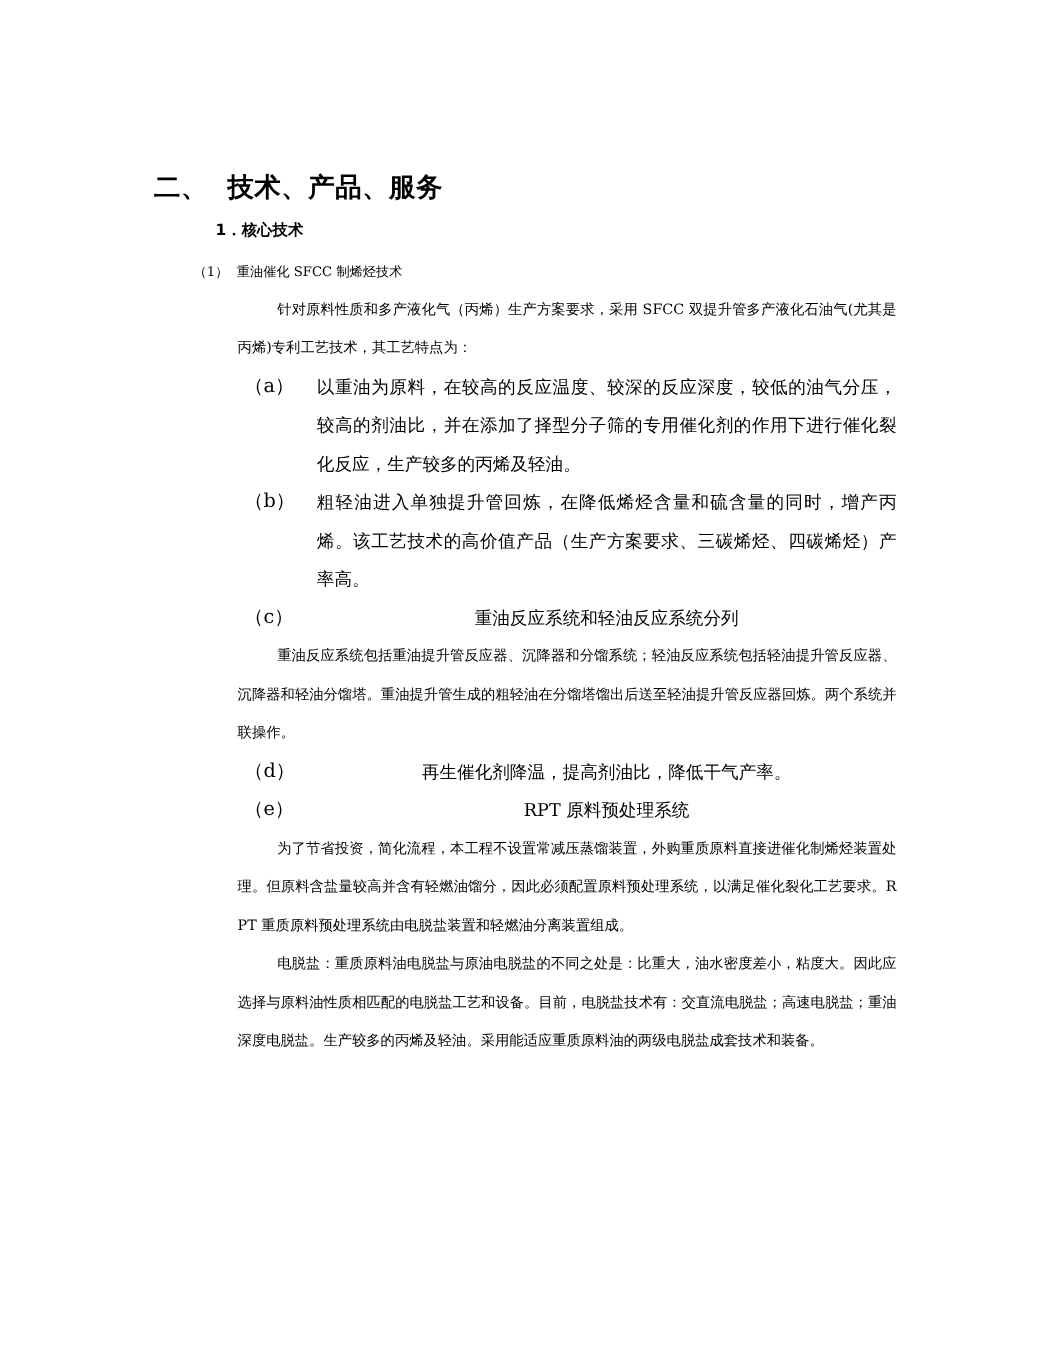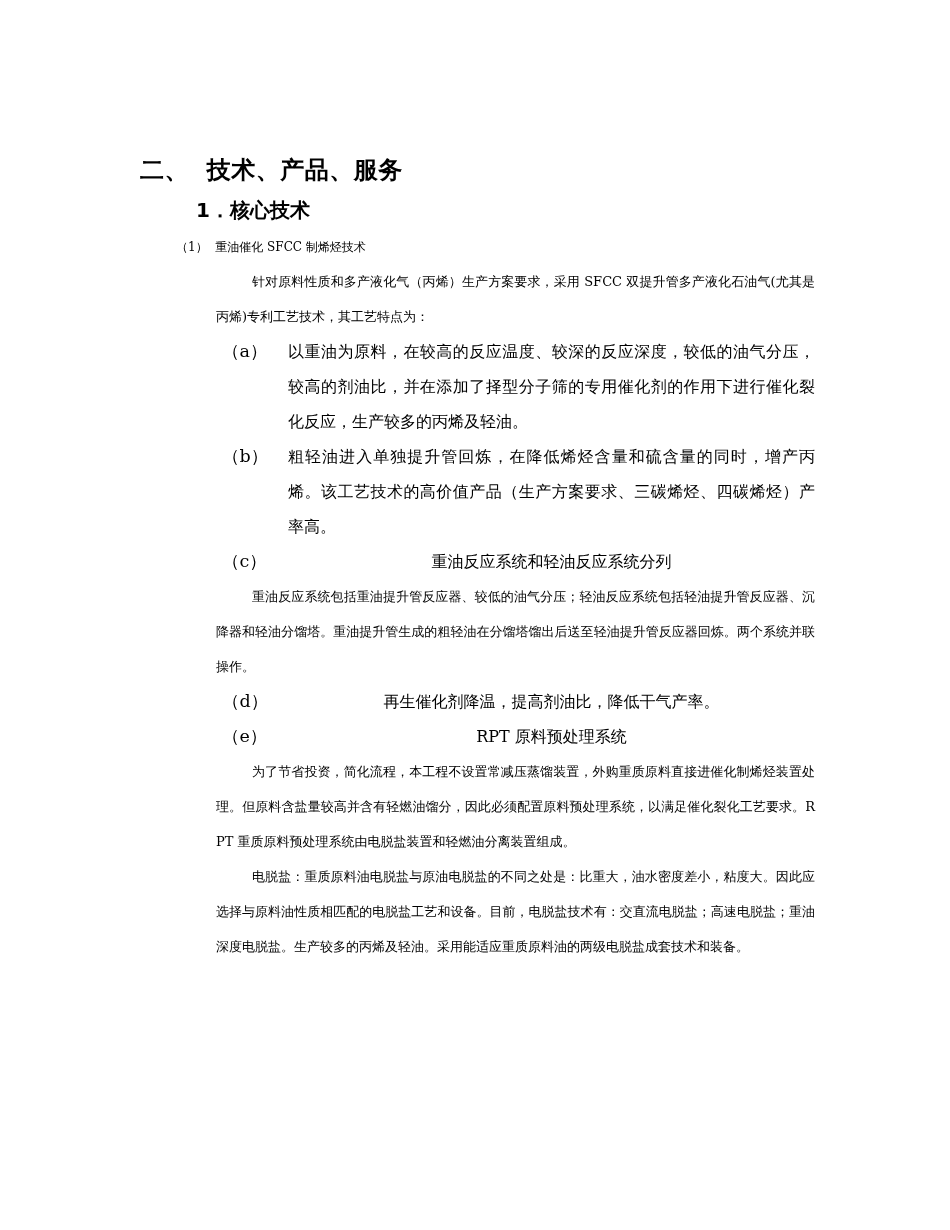--- a/index.html
+++ b/index.html
@@ -38,21 +38,21 @@
     font-weight: bold;
     font-size: 24px;
     line-height: 36px;
     letter-spacing: 0.5px;
     margin: 0 0 6px 0;
     white-space: pre;
   }
   .h-sub {
     font-family: "DejaVu Sans", "Liberation Sans", sans-serif;
     font-weight: bold;
-    font-size: 20px;
+    font-size: 14px;
     line-height: 32px;
     margin: 0 0 4px 0;
     padding-left: 56px;
     white-space: pre;
   }
 
   
   .h-item {
     font-size: 12px;
     line-height: 34px;
@@ -121,21 +121,21 @@
     <div class="lrow">
       <span class="lmark">（b）</span>
       <span class="lbody">粗轻油进入单独提升管回炼，在降低烯烃含量和硫含量的同时，增产丙烯。该工艺技术的高价值产品（生产方案要求、三碳烯烃、四碳烯烃）产率高。</span>
     </div>
 
     <div class="lrow">
       <span class="lmark">（c）</span>
       <span class="lbody nowrapline">重油反应系统和轻油反应系统分列</span>
     </div>
 
-    <p class="para">重油反应系统包括重油提升管反应器、较低的油气分压；轻油反应系统包括轻油提升管反应器、沉降器和轻油分馏塔。重油提升管生成的粗轻油在分馏塔馏出后送至轻油提升管反应器回炼。两个系统并联操作。</p>
+    <p class="para">重油反应系统包括重油提升管反应器、沉降器和分馏系统；轻油反应系统包括轻油提升管反应器、沉降器和轻油分馏塔。重油提升管生成的粗轻油在分馏塔馏出后送至轻油提升管反应器回炼。两个系统并联操作。</p>
 
     <div class="lrow">
       <span class="lmark">（d）</span>
       <span class="lbody nowrapline">再生催化剂降温，提高剂油比，降低干气产率。</span>
     </div>
 
     <div class="lrow">
       <span class="lmark">（e）</span>
       <span class="lbody nowrapline">RPT 原料预处理系统</span>
     </div>

